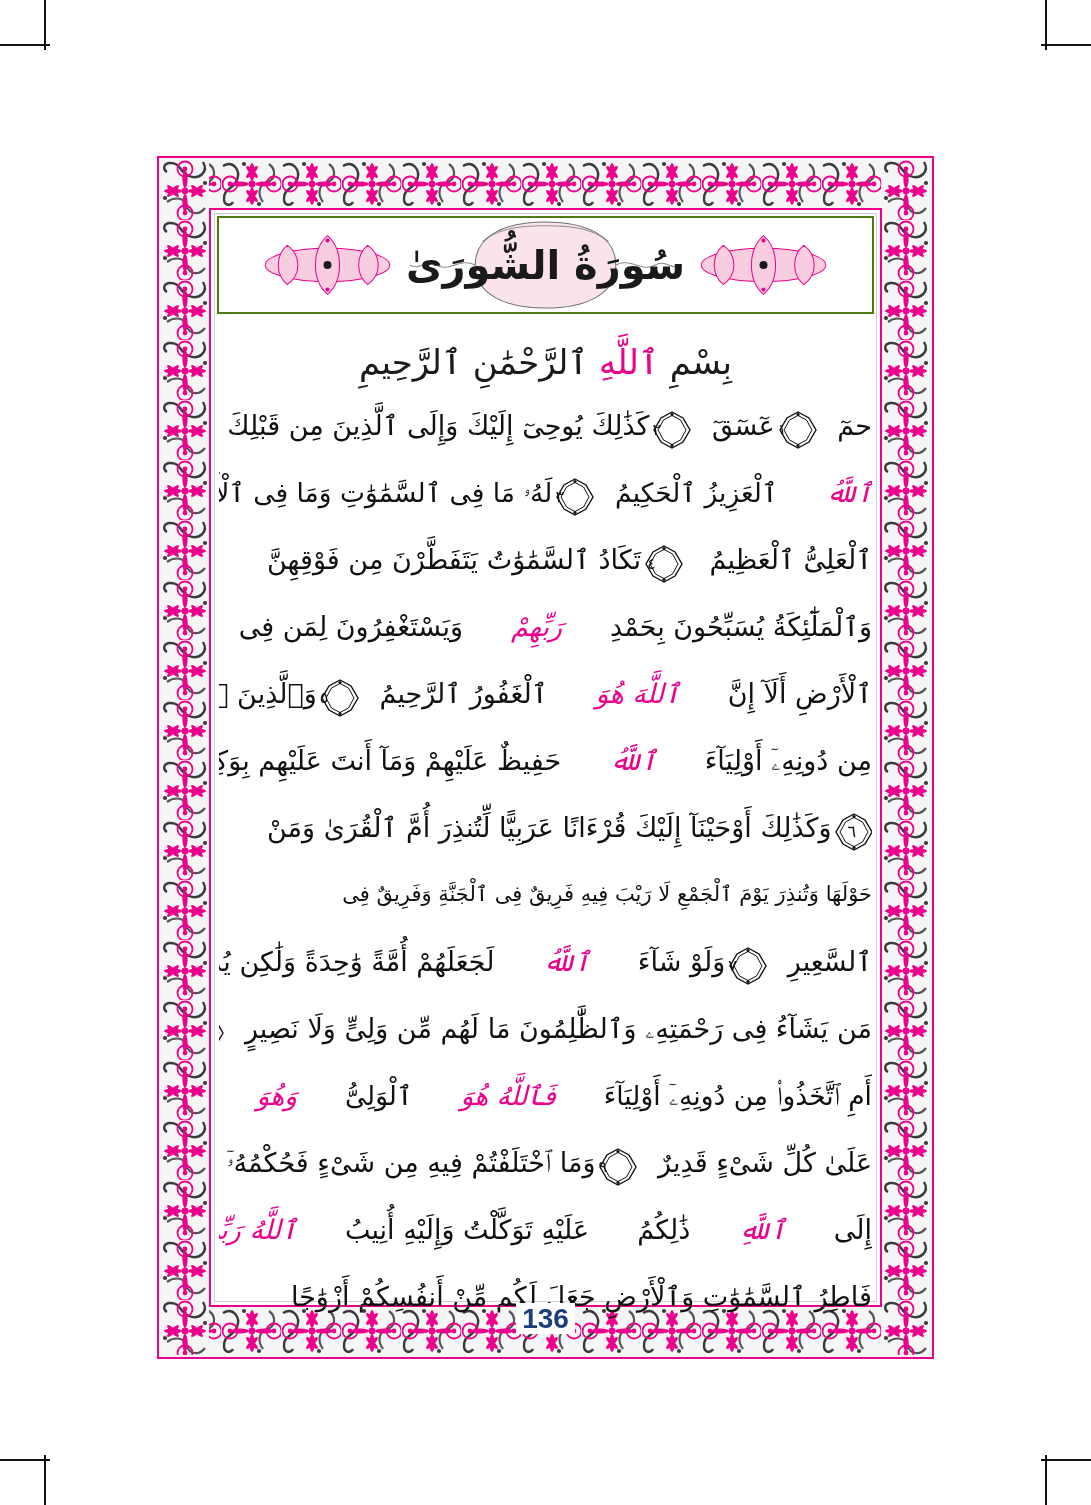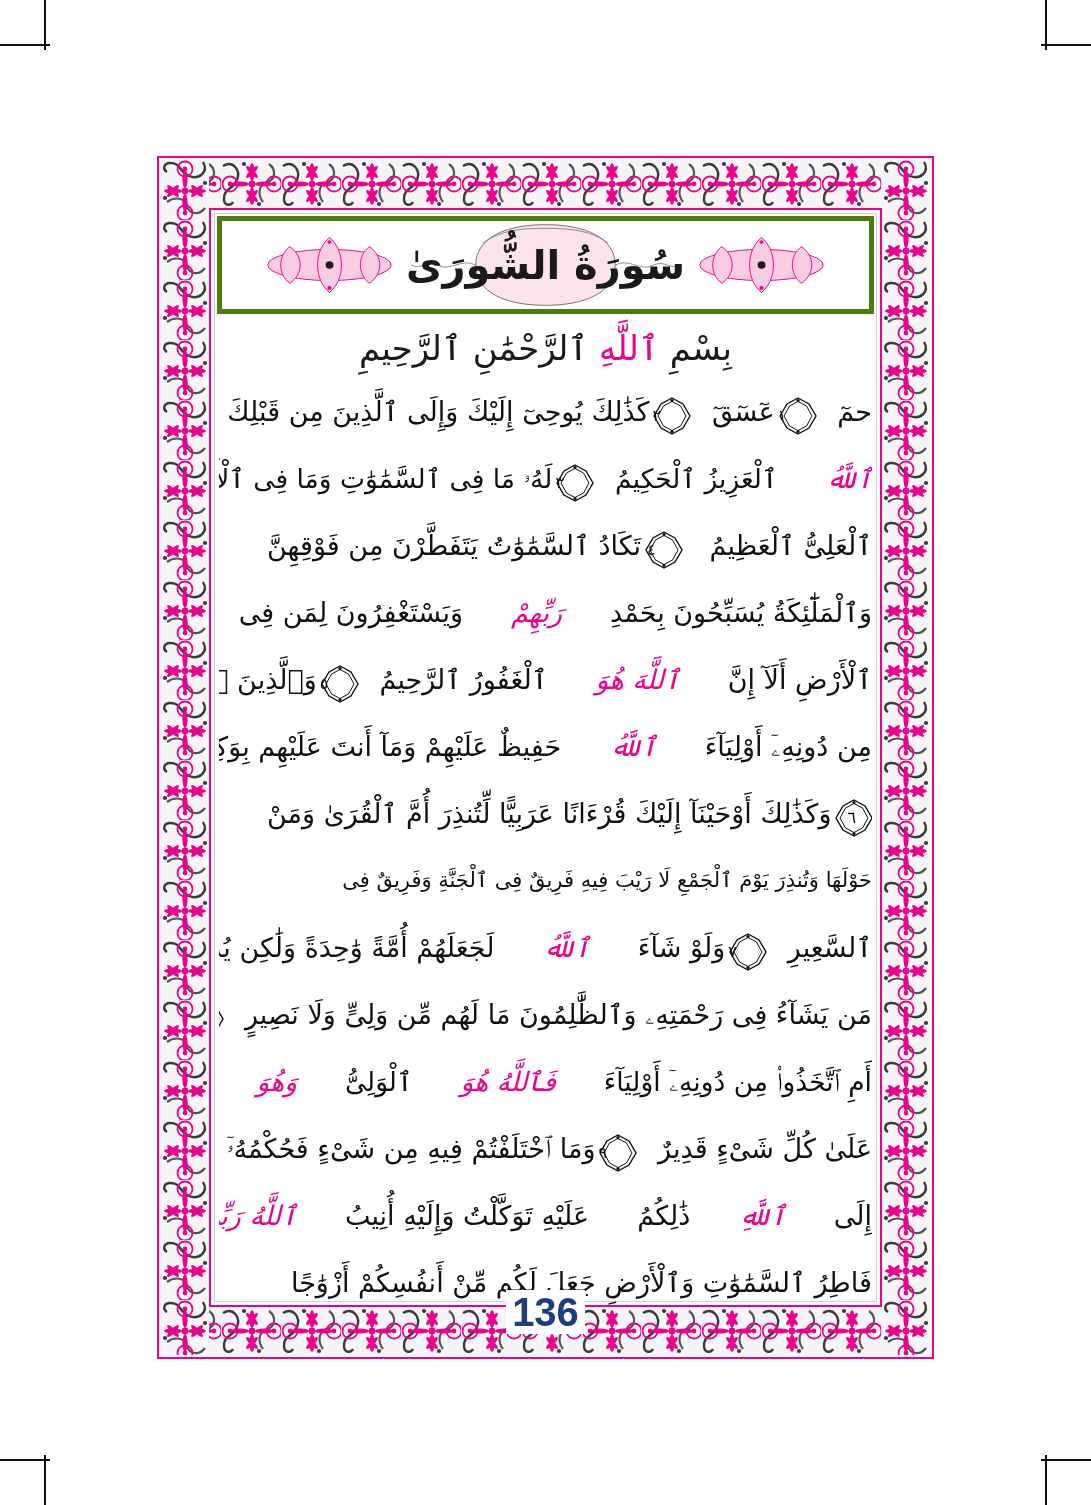--- a/index.html
+++ b/index.html
@@ -91,21 +91,21 @@
     background: #ffffff;
     direction: rtl;
   }
 
   
   .surah-head {
     position: relative;
     margin: 0 auto;
     width: 100%;
     height: 98px;
-    border: 5px solid #4d7c0f;
+    border: 2px solid #4d7c0f;
     box-sizing: border-box;
     overflow: hidden;
   }
   .surah-head .cartouche-svg {
     position: absolute;
     left: 0; top: 0;
     width: 100%; height: 100%;
   }
   .surah-title {
     position: absolute;
@@ -122,21 +122,21 @@
     font-weight: 600;
   }
 
   
   .bismillah {
     text-align: center;
     direction: rtl;
     font-family: "DejaVu Sans", sans-serif;
     font-size: 34px;
     color: #1a1a1a;
-    margin-top: 12px;
+    margin-top: 26px;
     margin-bottom: 6px;
     line-height: 1.35;
     white-space: nowrap;
   }
   .bismillah .hl { color: #ec008c; }
 
   
   .ayat-block {
     direction: rtl;
     text-align: justify;
@@ -189,21 +189,21 @@
   }
 
   
   .page-number {
     position: absolute;
     left: 0;
     right: 0;
     bottom: -36px;
     text-align: center;
     font-family: "Liberation Sans", sans-serif;
-    font-size: 40px;
+    font-size: 28px;
     font-weight: 700;
     color: #1b3f7a;
     z-index: 20;
   }
   .page-number span {
     background: #ffffff;
     padding: 0 6px;
   }
 </style>
 </head>

